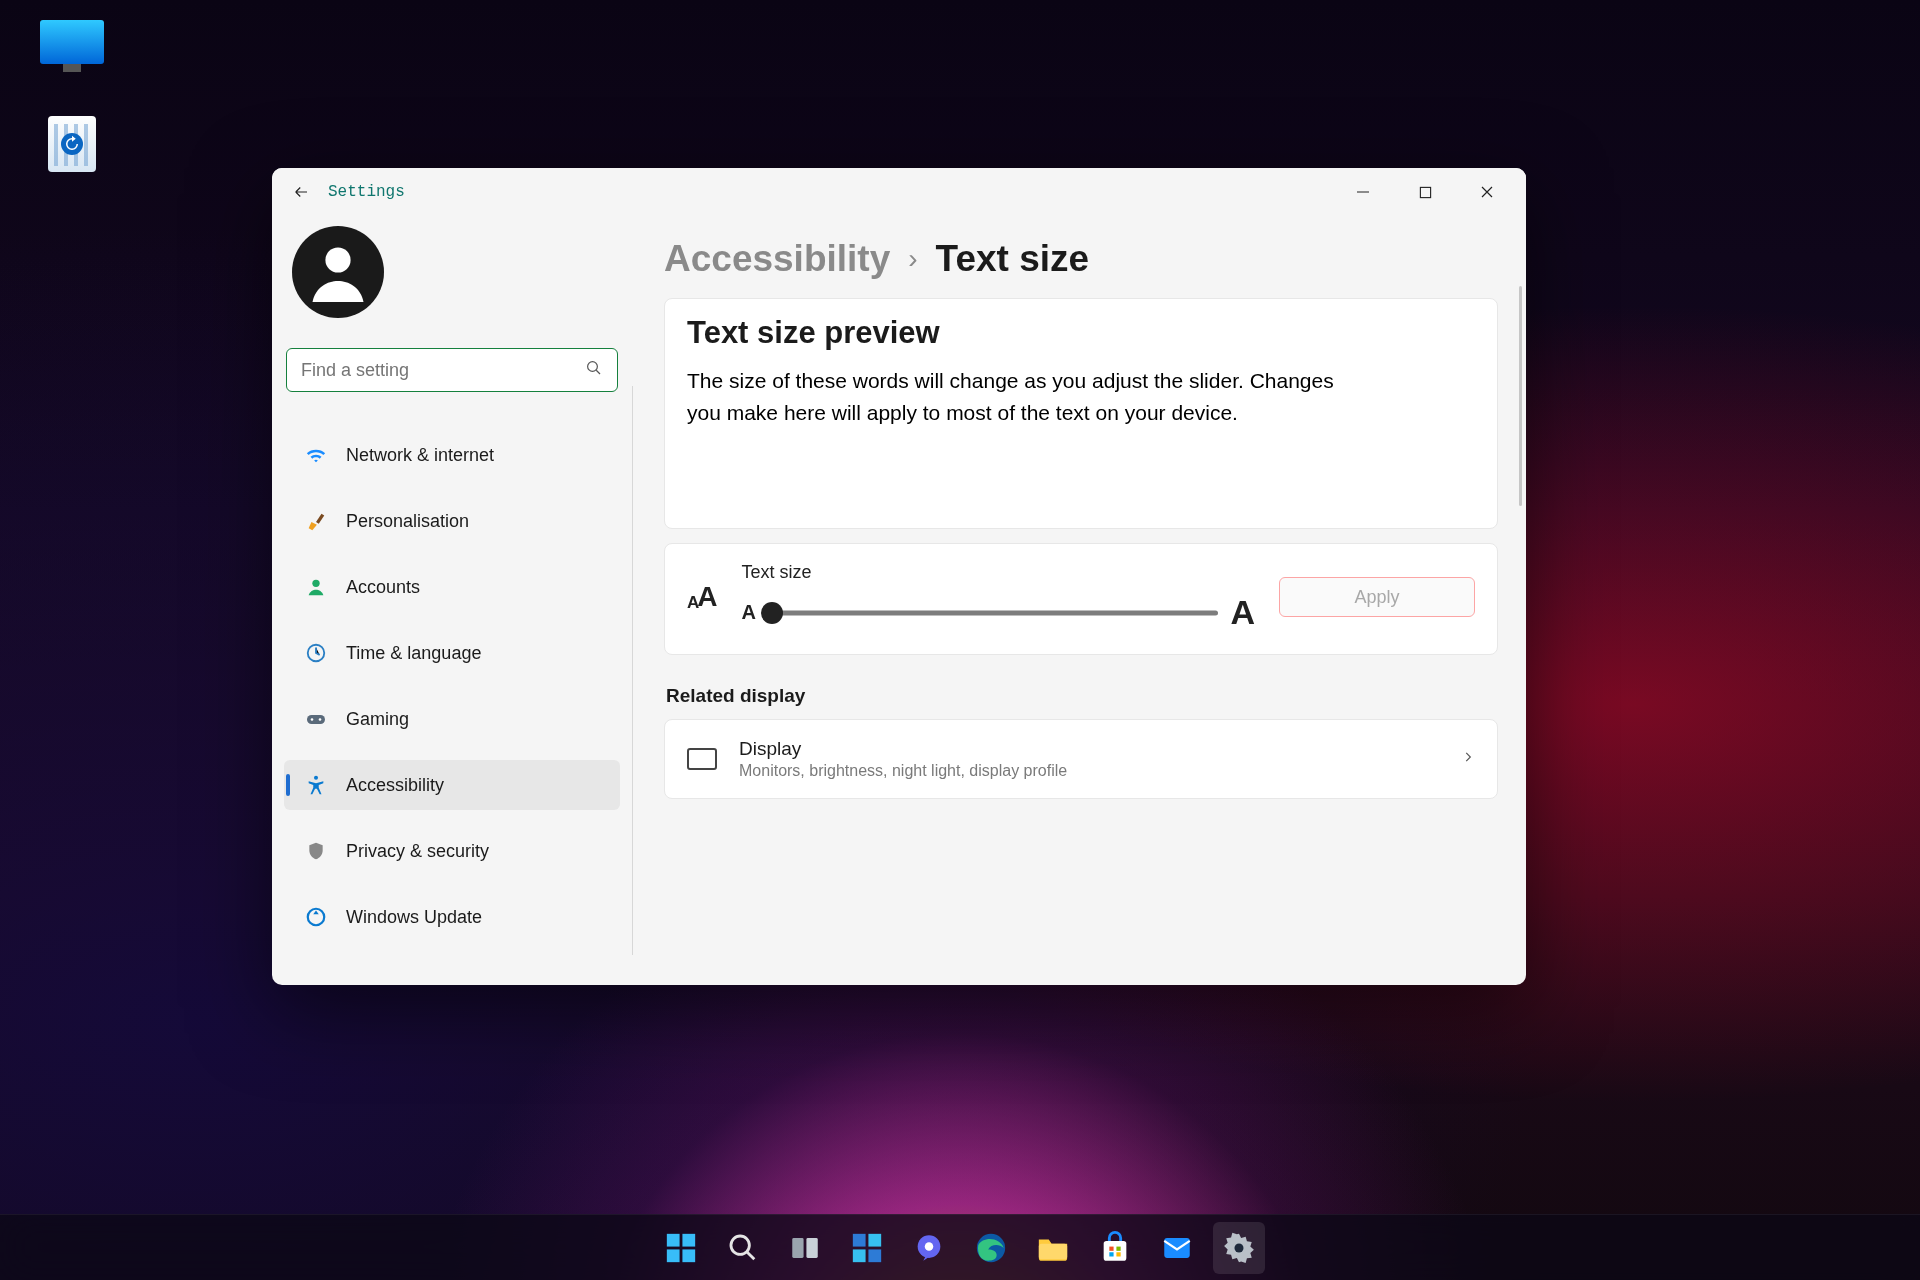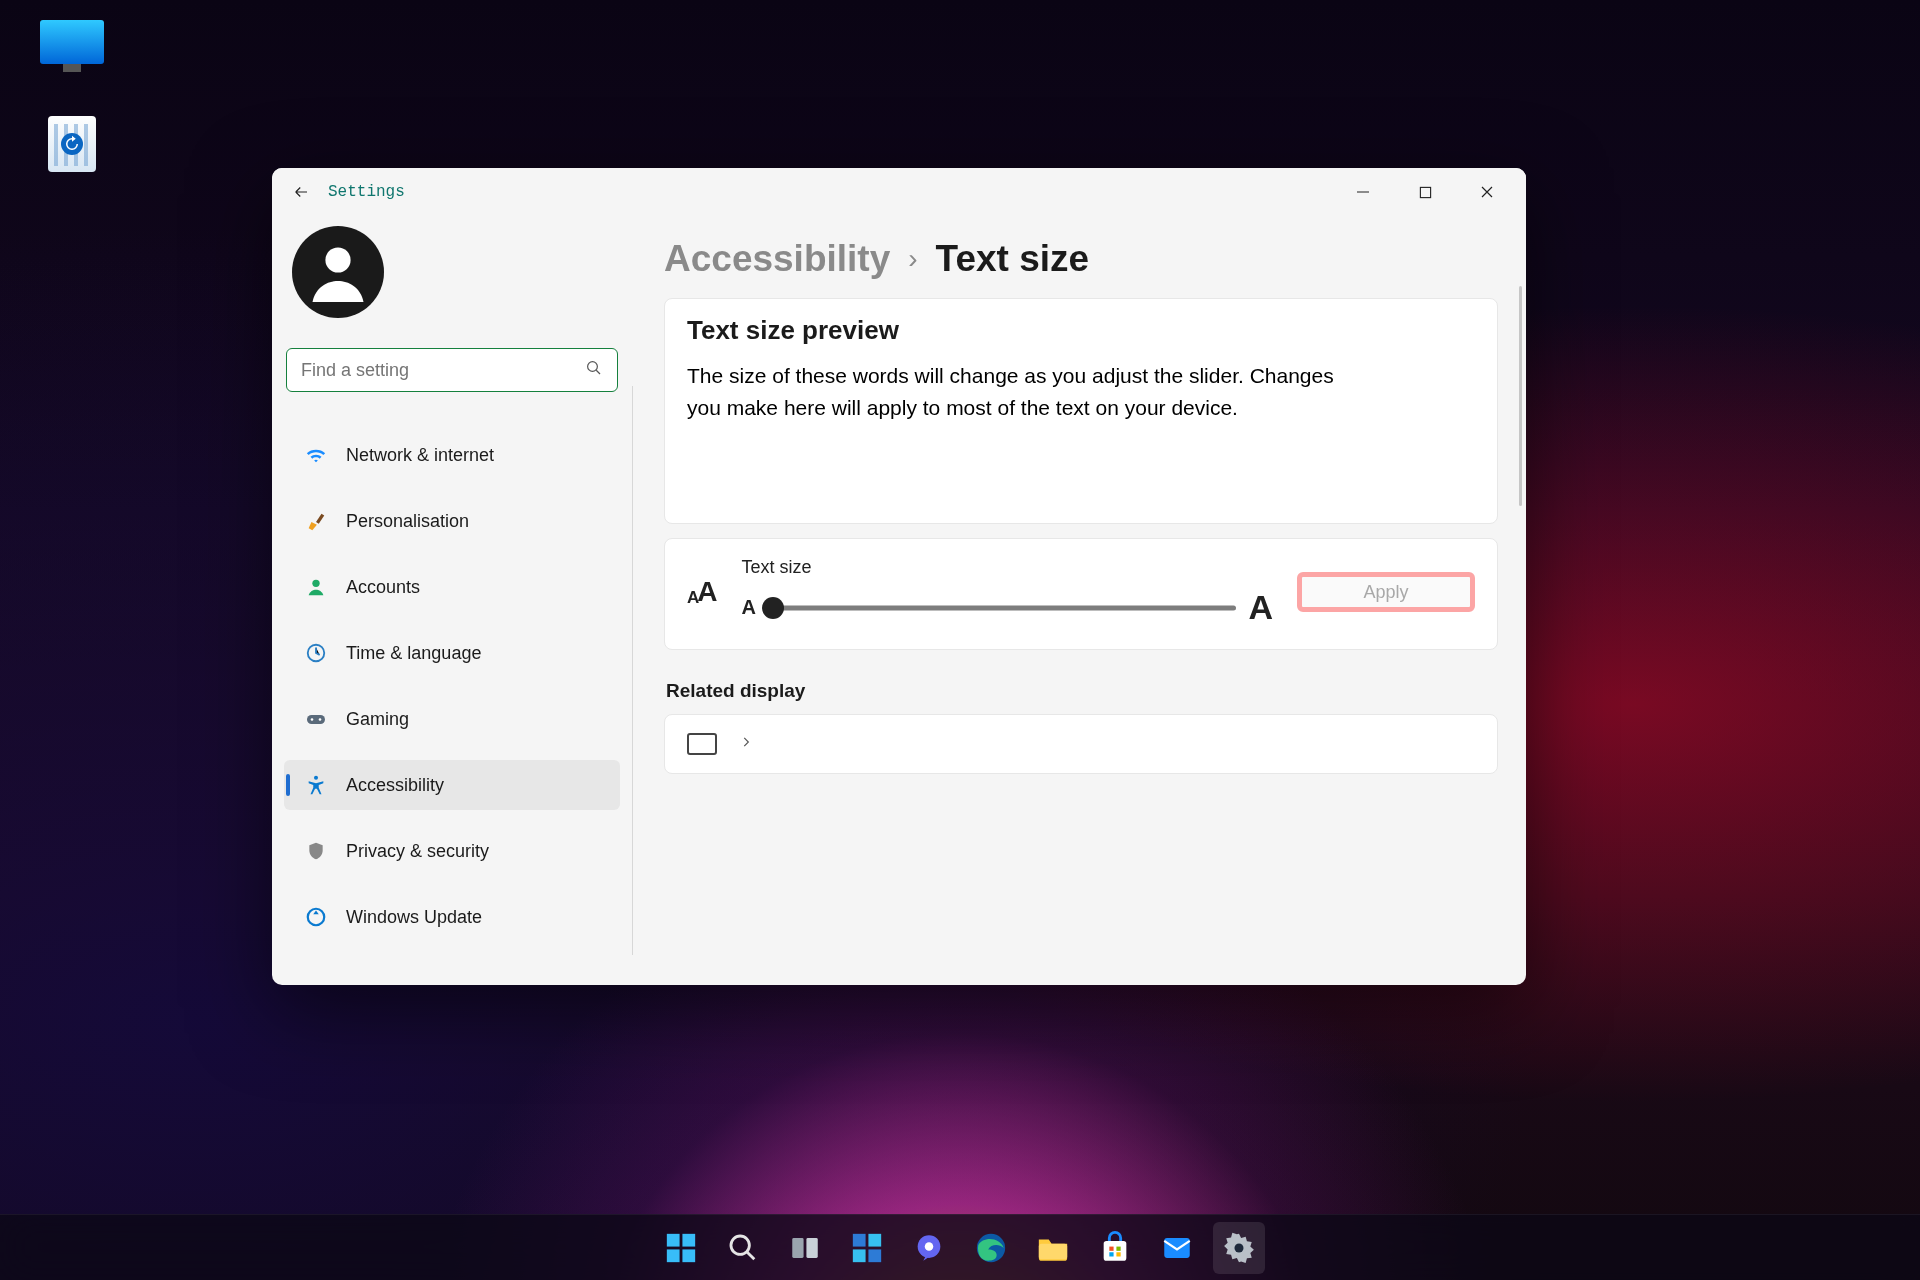--- a/index.html
+++ b/index.html
@@ -78,37 +78,37 @@
 .vdivider{position:absolute; left:0; top:170px; bottom:30px; width:1px; background:#d7d7d7;}
 
 .breadcrumb { display:flex;align-items:center;gap:18px; margin-bottom: 18px;}
 .bc-root { font-size:37px; font-weight:600; color:#8a8a8a; cursor:pointer;}
 .bc-sep { font-size:28px; color:#8a8a8a;}
 .bc-leaf { font-size:37px; font-weight:600; color:#1b1b1b;}
 
 .card { background:#fff; border:1px solid #e7e7e7; border-radius:8px; }
 
 .preview-card { padding: 16px 22px 100px 22px; margin-bottom: 14px; }
-.preview-title{font-size:26px; font-weight:600; color:#1b1b1b; margin-bottom:14px;}
+.preview-title{font-size:31px; font-weight:600; color:#1b1b1b; margin-bottom:14px;}
 .preview-text{font-size:21px; color:#000000; line-height:1.5; max-width: 660px;}
 
 .slider-card { padding: 18px 22px 22px 22px; display:flex; align-items:center; gap:24px; margin-bottom: 30px;}
 .aa-icon{display:flex;align-items:flex-end;color:#222;}
 .aa-icon .small{font-size:17px;font-weight:600;}
 .aa-icon .big{font-size:28px;font-weight:600;margin-left:-2px;}
 .slider-block{flex:1;}
 .slider-label{font-size:18px;color:#222;margin-bottom:10px;}
 .slider-row{display:flex;align-items:center;gap:12px;}
 .scale-a{font-weight:600;color:#222;}
 .scale-a.small{font-size:20px;}
 .scale-a.big{font-size:34px;}
 .slider{flex:1;position:relative;height:24px;}
 .track{position:absolute;left:0;right:0;top:50%;height:5px;background:#7d7d7d;border-radius:3px;transform:translateY(-50%);}
 .thumb{position:absolute;left:1%;top:50%;width:22px;height:22px;border-radius:50%;background:#222;transform:translate(-50%,-50%);}
-.apply-btn{width:178px;height:40px;border:5px solid #fca5a5;border-radius:6px;background:#fafafa;color:#a8a8a8;font-size:18px;display:flex;align-items:center;justify-content:center;cursor:default;}
+.apply-btn{width:196px;height:40px;border:1px solid #fca5a5;border-radius:6px;background:#fafafa;color:#a8a8a8;font-size:18px;display:flex;align-items:center;justify-content:center;cursor:default;}
 
 .section-header{font-size:19px;font-weight:600;color:#1b1b1b;margin: 2px 0 12px 2px;}
 
 .related-card{padding:18px 22px;display:flex;align-items:center;gap:22px;cursor:pointer;}
 .disp-icon{width:30px;height:22px;border:2px solid #444;border-radius:3px;}
 .related-text{flex:1;}
 .related-title{font-size:19px;color:#1b1b1b;}
 .related-sub{font-size:16px;color:#7a7a7a;margin-top:2px;}
 .chev{color:#555;}
 
@@ -294,20 +294,24 @@
               <span class="scale-a big">A</span>
             </div>
           </div>
           <div class="apply-btn">Apply</div>
         </div>
 
         <div class="section-header">Related display</div>
 
         <div class="card related-card">
           <div class="disp-icon"></div>
+          <div class="related-text">
+            <div class="related-title">Display</div>
+            <div class="related-sub">Monitors, brightness, night light, display profile</div>
+          </div>
           <span class="chev">
             <svg width="14" height="14" viewBox="0 0 24 24">
                 <path fill="none" stroke="currentColor" stroke-width="2" d="M9 5l7 7-7 7"></path>
               </svg>
           </span>
         </div>
       </div>
     </div>
   </div>
 

